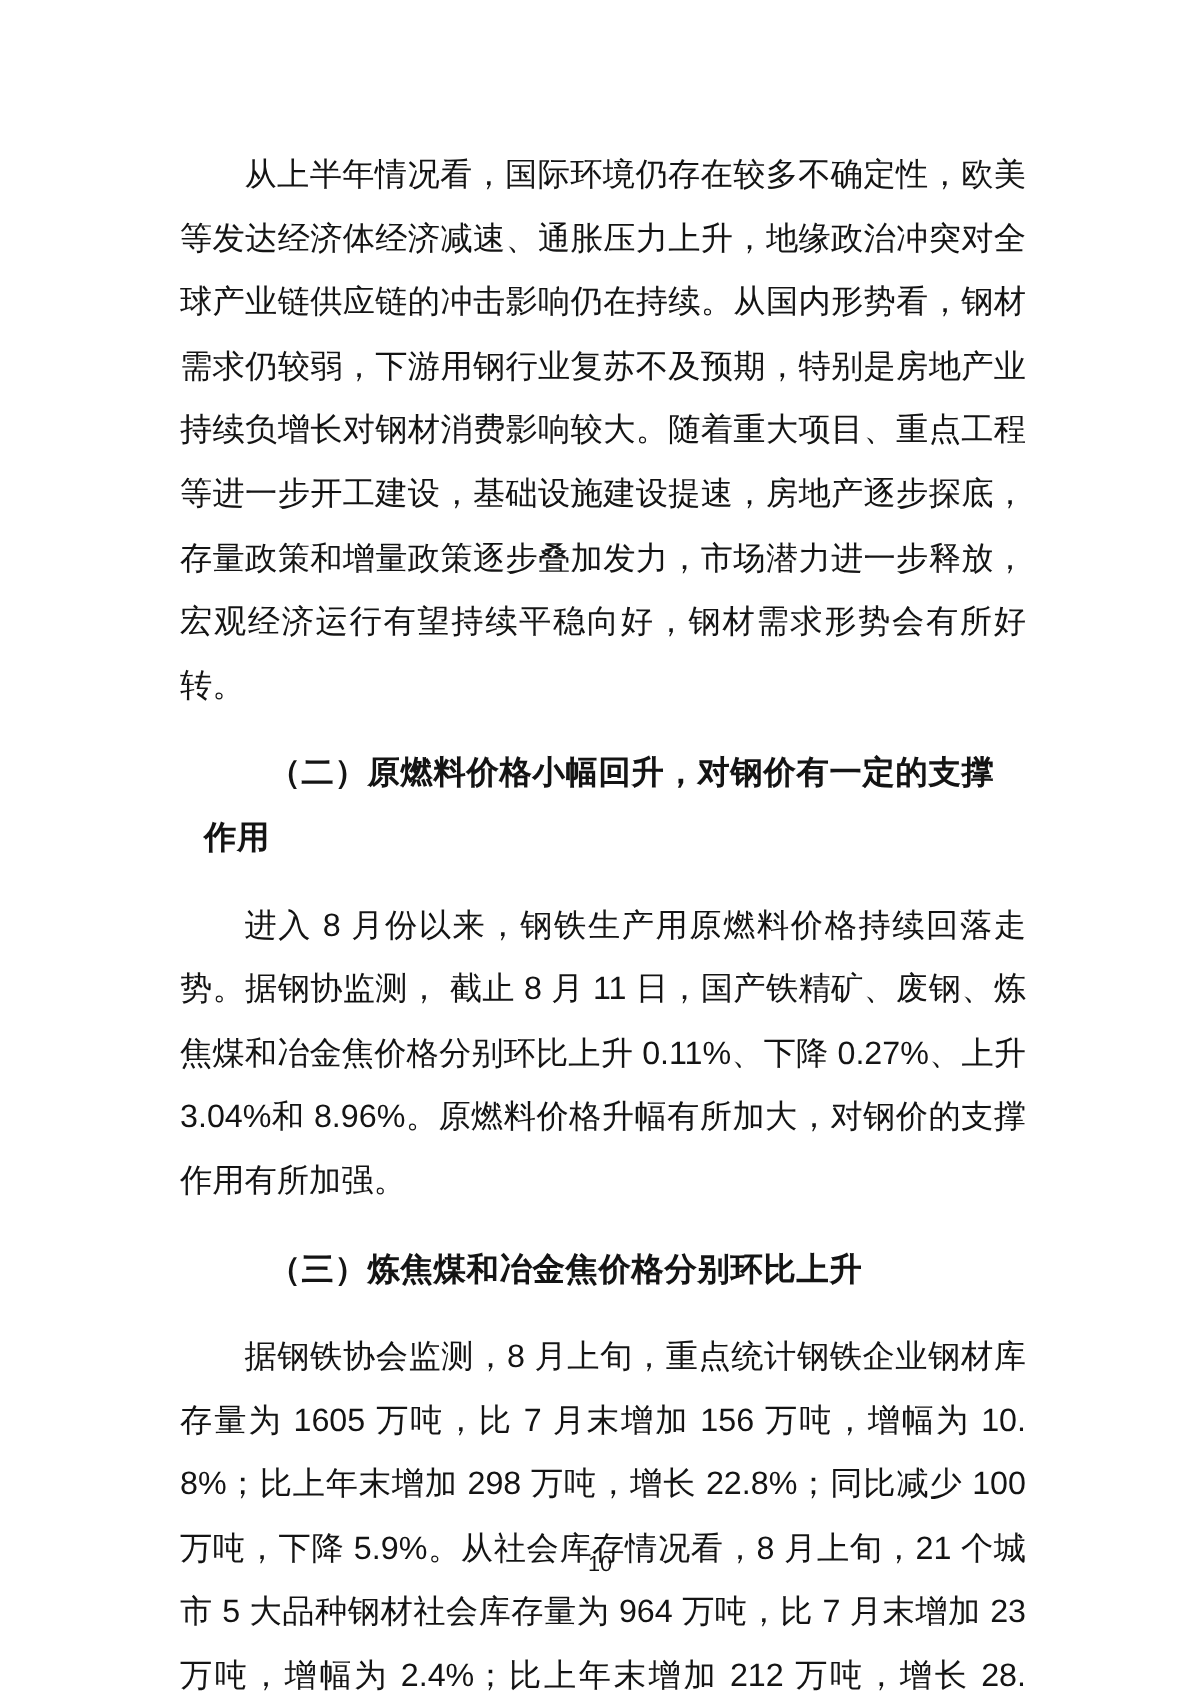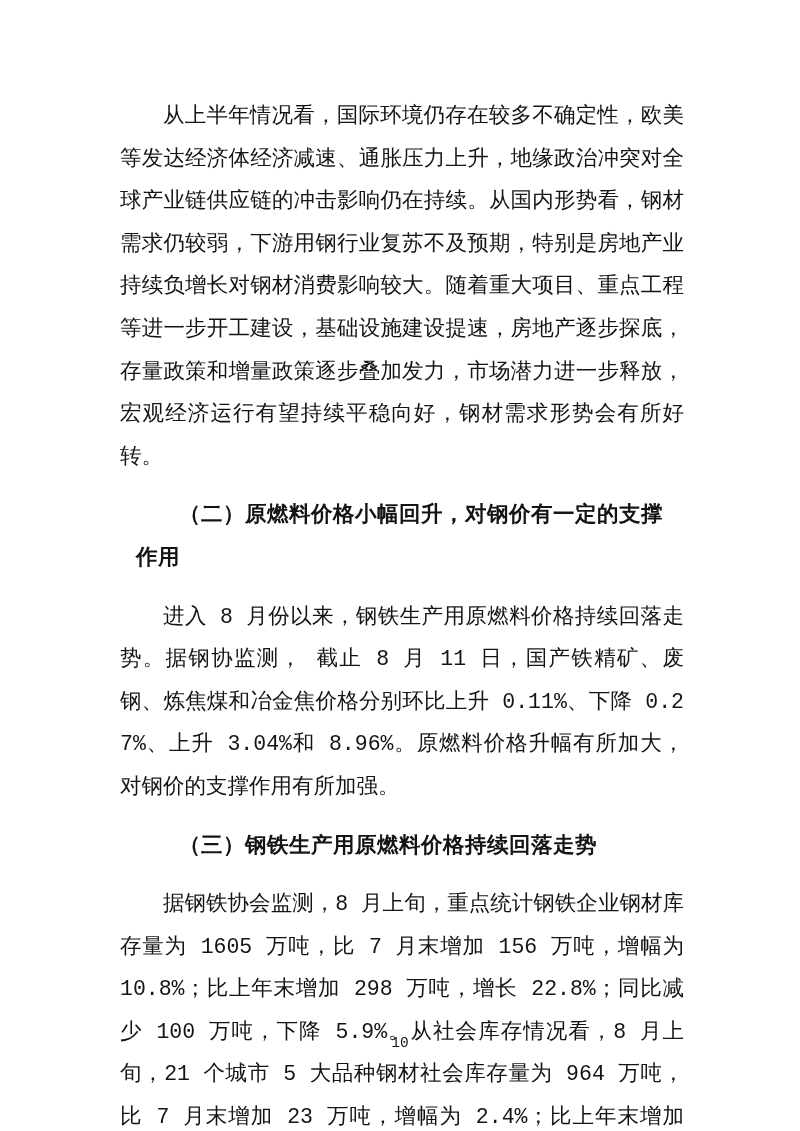--- a/index.html
+++ b/index.html
@@ -6,21 +6,21 @@
     margin: 0;
     padding: 0;
     background: #ffffff;
   }
   .page {
     position: relative;
     width: 800px;
     height: 1131px;
     background: #ffffff;
     overflow: hidden;
-    font-family: Liberation Mono, monospace;
+    font-family: Liberation Sans, sans-serif;
     color: #141414;
   }
   .content {
     position: absolute;
     left: 120px;
     top: 95px;
     width: 564px;
   }
   .body-para {
     margin: 0;
@@ -51,17 +51,17 @@
   }
 </style>
 </head>
 <body>
 
 <div class="page">
   <div class="content">
     <p class="body-para">从上半年情况看，国际环境仍存在较多不确定性，欧美等发达经济体经济减速、通胀压力上升，地缘政治冲突对全球产业链供应链的冲击影响仍在持续。从国内形势看，钢材需求仍较弱，下游用钢行业复苏不及预期，特别是房地产业持续负增长对钢材消费影响较大。随着重大项目、重点工程等进一步开工建设，基础设施建设提速，房地产逐步探底，存量政策和增量政策逐步叠加发力，市场潜力进一步释放，宏观经济运行有望持续平稳向好，钢材需求形势会有所好转。</p>
     <p class="section-heading">（二）原燃料价格小幅回升，对钢价有一定的支撑作用</p>
     <p class="body-para">进入 8 月份以来，钢铁生产用原燃料价格持续回落走势。据钢协监测， 截止 8 月 11 日，国产铁精矿、废钢、炼焦煤和冶金焦价格分别环比上升 0.11%、下降 0.27%、上升 3.04%和 8.96%。原燃料价格升幅有所加大，对钢价的支撑作用有所加强。</p>
-    <p class="section-heading">（三）钢铁生产用原燃料价格持续回落走势</p>
+    <p class="section-heading">（三）炼焦煤和冶金焦价格分别环比上升</p>
     <p class="body-para">据钢铁协会监测，8 月上旬，重点统计钢铁企业钢材库存量为 1605 万吨，比 7 月末增加 156 万吨，增幅为 10.8%；比上年末增加 298 万吨，增长 22.8%；同比减少 100 万吨，下降 5.9%。从社会库存情况看，8 月上旬，21 个城市 5 大品种钢材社会库存量为 964 万吨，比 7 月末增加 23 万吨，增幅为 2.4%；比上年末增加 212 万吨，增长 28.2%；同比减少 64 万吨，下降 6.2%。8 月上旬企业和社会钢材库存均持续回升，显示市场供给压力有所上升。</p>
   </div>
   <div class="page-number">10</div>
 </div>
 
 </body></html>

